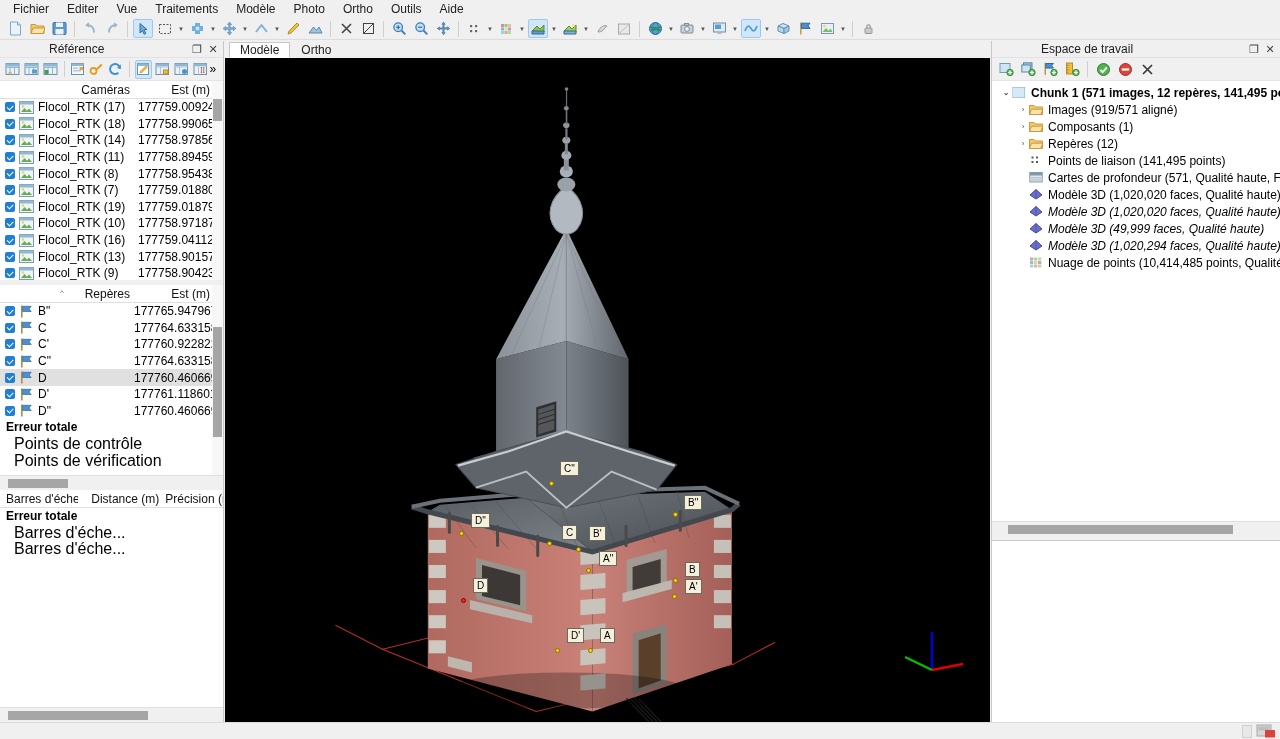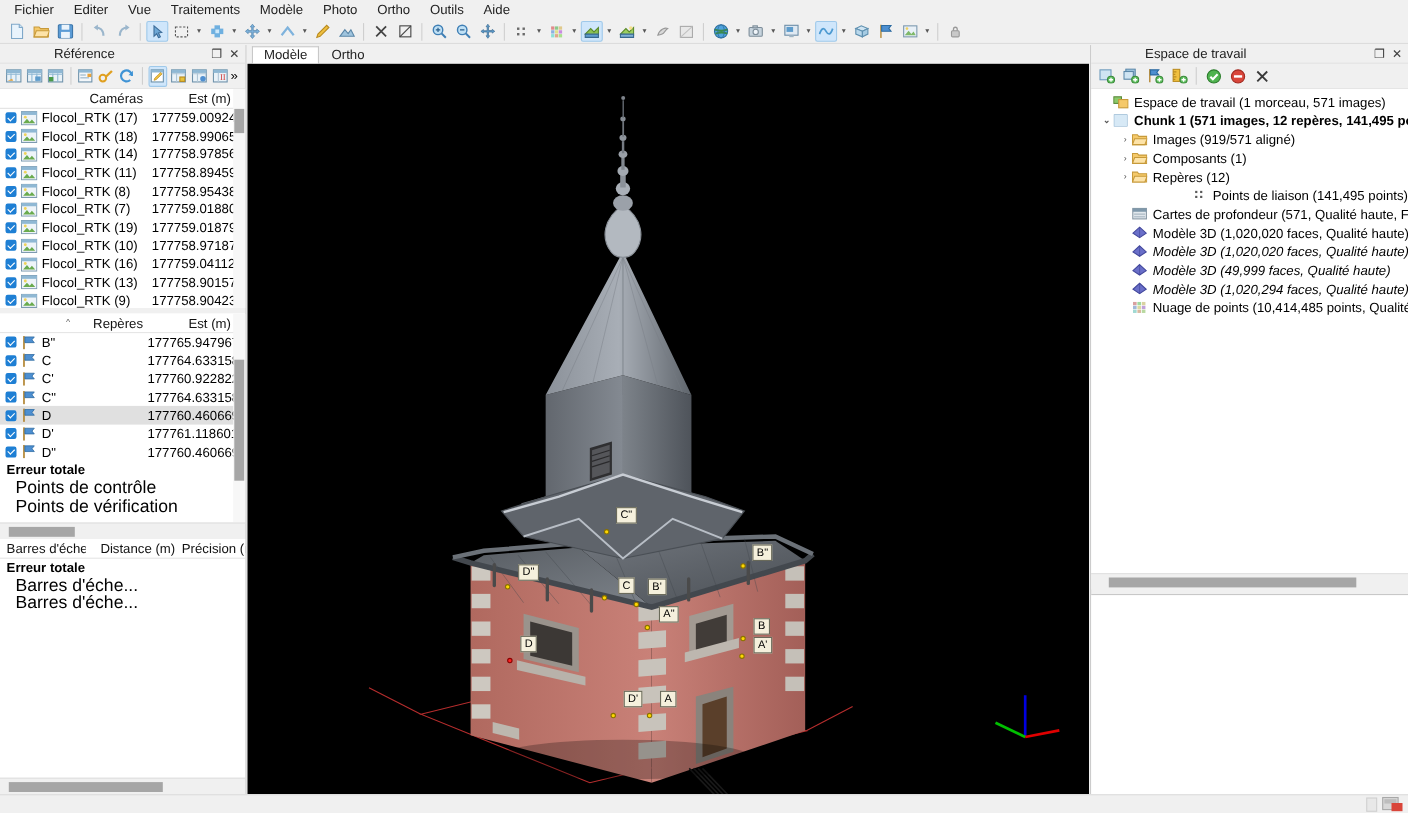--- a/index.html
+++ b/index.html
@@ -987,28 +987,20 @@
         </svg>
       </div>
       <div class="tb-btn">
         <svg class="ic" width="13" height="13" viewBox="0 0 13 13">
           <path d="M2 2l9 9M11 2l-9 9" stroke="#3a3a3a" stroke-width="1.7" fill="none"></path>
         </svg>
       </div>
     </div>
 
     <div class="tree" id="workspace-tree">
-        <div class="tnode" style="padding-left: 8px;">
-          <span class="twist"></span>
-          <span class="tico"><svg width="14" height="13" viewBox="0 0 14 13">
-              <rect x="0.5" y="2" width="7" height="6" fill="#8bc96a" stroke="#5a8a3a"></rect>
-              <rect x="5" y="4.5" width="8.5" height="7.5" fill="#f5c96a" stroke="#c79a3a"></rect>
-            </svg></span>
-          <span>Espace de travail (1 morceau, 571 images)</span>
-        </div>
         <div class="tnode bold" style="padding-left: 8px;">
           <span class="twist">⌄</span>
           <span class="tico"><svg width="14" height="13" viewBox="0 0 14 13">
               <rect x="1" y="1.5" width="11.5" height="10" fill="#cfe4f2" stroke="#7fa8c9"></rect>
               <path d="M1 1.5h11.5v10H1z" fill="#d7e9f6"></path>
             </svg></span>
           <span>Chunk 1 (571 images, 12 repères, 141,495 points de li</span>
         </div>
         <div class="tnode" style="padding-left: 25px;">
           <span class="twist">›</span>
@@ -1027,21 +1019,21 @@
           <span>Composants (1)</span>
         </div>
         <div class="tnode" style="padding-left: 25px;">
           <span class="twist">›</span>
           <span class="tico"><svg width="14" height="13" viewBox="0 0 14 13">
               <path d="M0.5 2.5h4.5l1.2 1.5h7.3v7.5H0.5z" fill="#f5c96a" stroke="#c79a3a"></path>
               <path d="M0.5 11.5l2-5.3h11.3l-2 5.3z" fill="#fde3a8" stroke="#c79a3a"></path>
             </svg></span>
           <span>Repères (12)</span>
         </div>
-        <div class="tnode" style="padding-left: 25px; justify-content: flex-end;">
+        <div class="tnode" style="padding-left: 25px;">
           <span class="twist"></span>
           <span class="tico"><svg width="14" height="13" viewBox="0 0 14 13">
               <g fill="#5a5a5a">
                 <rect x="2.5" y="2.5" width="2" height="2"></rect>
                 <rect x="7" y="2.5" width="2" height="2"></rect>
                 <rect x="2.5" y="7" width="2" height="2"></rect>
                 <rect x="7" y="7" width="2" height="2"></rect>
               </g>
             </svg></span>
           <span>Points de liaison (141,495 points)</span>

